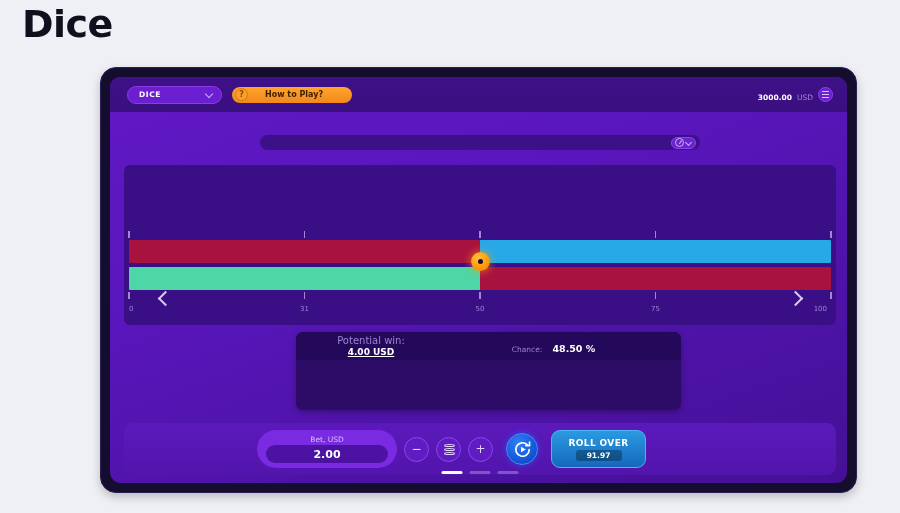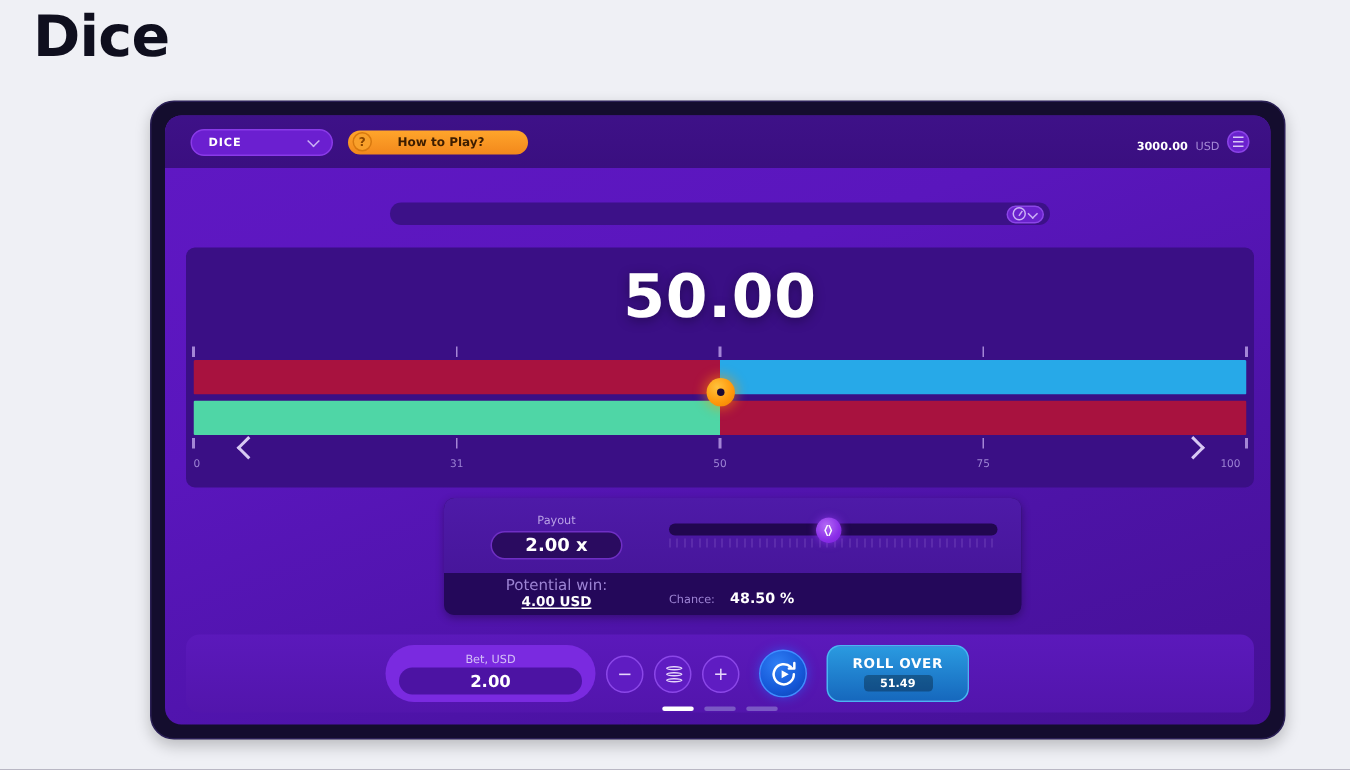--- a/index.html
+++ b/index.html
@@ -264,21 +264,21 @@
   }
 
   #payout-bot {
     height: 28px; display: flex; align-items: center;
     background: #24085a;
     padding: 0 20px 0 0;
   }
   #pwin { width: 150px; text-align: center; line-height: 1.15; }
   #pwin .cap { font-size: 10px; color: #9d84d4; display: block; }
   #pwin .val { font-size: 9px; font-weight: bold; color: #ffffff; display: block; text-decoration: underline; }
-  #chance { flex: 1; }
+  #chance { flex: 1; text-align: center; }
   #chance .cap { font-size: 7.5px; color: #9d84d4; }
   #chance .val { font-size: 9.5px; font-weight: bold; color: #ffffff; margin-left: 5px; }
 
   
   #bottombar {
     position: absolute; left: 14px; bottom: 8px;
     width: 712px; height: 52px;
     background: linear-gradient(180deg, #5b19bb 0%, #5215ac 100%);
     border-radius: 9px;
     display: flex; align-items: center;
@@ -389,21 +389,20 @@
     </div>
 
     <div id="history">
       <div id="history-ctl">
         <span class="gauge"></span>
         <span class="chev-sm"></span>
       </div>
     </div>
 
     <div id="board">
-      <div id="bignum">50.00</div>
 
       <div id="slider-area">
         <div class="ticks-row" id="ticks-top" style="top:0px;">
             <span class="tk" style="left: calc(0% - 0.65px);"></span>
             <span class="tk" style="left: calc(25% - 0.65px);"></span>
             <span class="tk" style="left: calc(50% - 0.65px);"></span>
             <span class="tk" style="left: calc(75% - 0.65px);"></span>
             <span class="tk" style="left: calc(100% - 0.65px);"></span>
           </div>
 
@@ -433,31 +432,20 @@
             <span class="lab" style="left: 0px; transform: none;">0</span>
             <span class="lab" style="left: 25%;">31</span>
             <span class="lab" style="left: 50%;">50</span>
             <span class="lab" style="left: 75%;">75</span>
             <span class="lab" style="left: auto; right: 4px; transform: none;">100</span>
           </div>
       </div>
     </div>
 
     <div id="payout-card">
-      <div id="payout-top">
-        <div id="payout-left">
-          <span id="payout-label">Payout</span>
-          <span id="payout-value">2.00 x</span>
-        </div>
-        <div id="payout-slider">
-          <div id="ps-track"></div>
-          <div id="ps-ticks"></div>
-          <div id="ps-handle" style="left: 48.5%;">〈〉</div>
-        </div>
-      </div>
       <div id="payout-bot">
         <div id="pwin">
           <span class="cap">Potential win:</span>
           <span class="val">4.00 USD</span>
         </div>
         <div id="chance">
           <span class="cap">Chance:</span>
           <span class="val">48.50 %</span>
         </div>
       </div>
@@ -483,21 +471,21 @@
         <svg width="19" height="19" viewBox="0 0 24 24" aria-hidden="true">
           <path d="M20.5 12a8.5 8.5 0 1 1-2.6-6.1" fill="none" stroke="#ffffff" stroke-width="2.1" stroke-linecap="round"></path>
           <path d="M20.9 2.6v4.6h-4.6" fill="none" stroke="#ffffff" stroke-width="2.1" stroke-linecap="round" stroke-linejoin="round"></path>
           <path d="M10.2 8.6l6 3.4-6 3.4z" fill="#ffffff"></path>
         </svg>
       </div>
 
 
       <div class="rollbtn" id="roll-over">
         <span class="t">ROLL OVER</span>
-        <span class="b">51.49</span>
+        <span class="b">91.97</span>
       </div>
 
       <div id="indicators">
           <i class="on"></i>
           <i></i>
           <i></i>
         </div>
     </div>
 
   </div>

